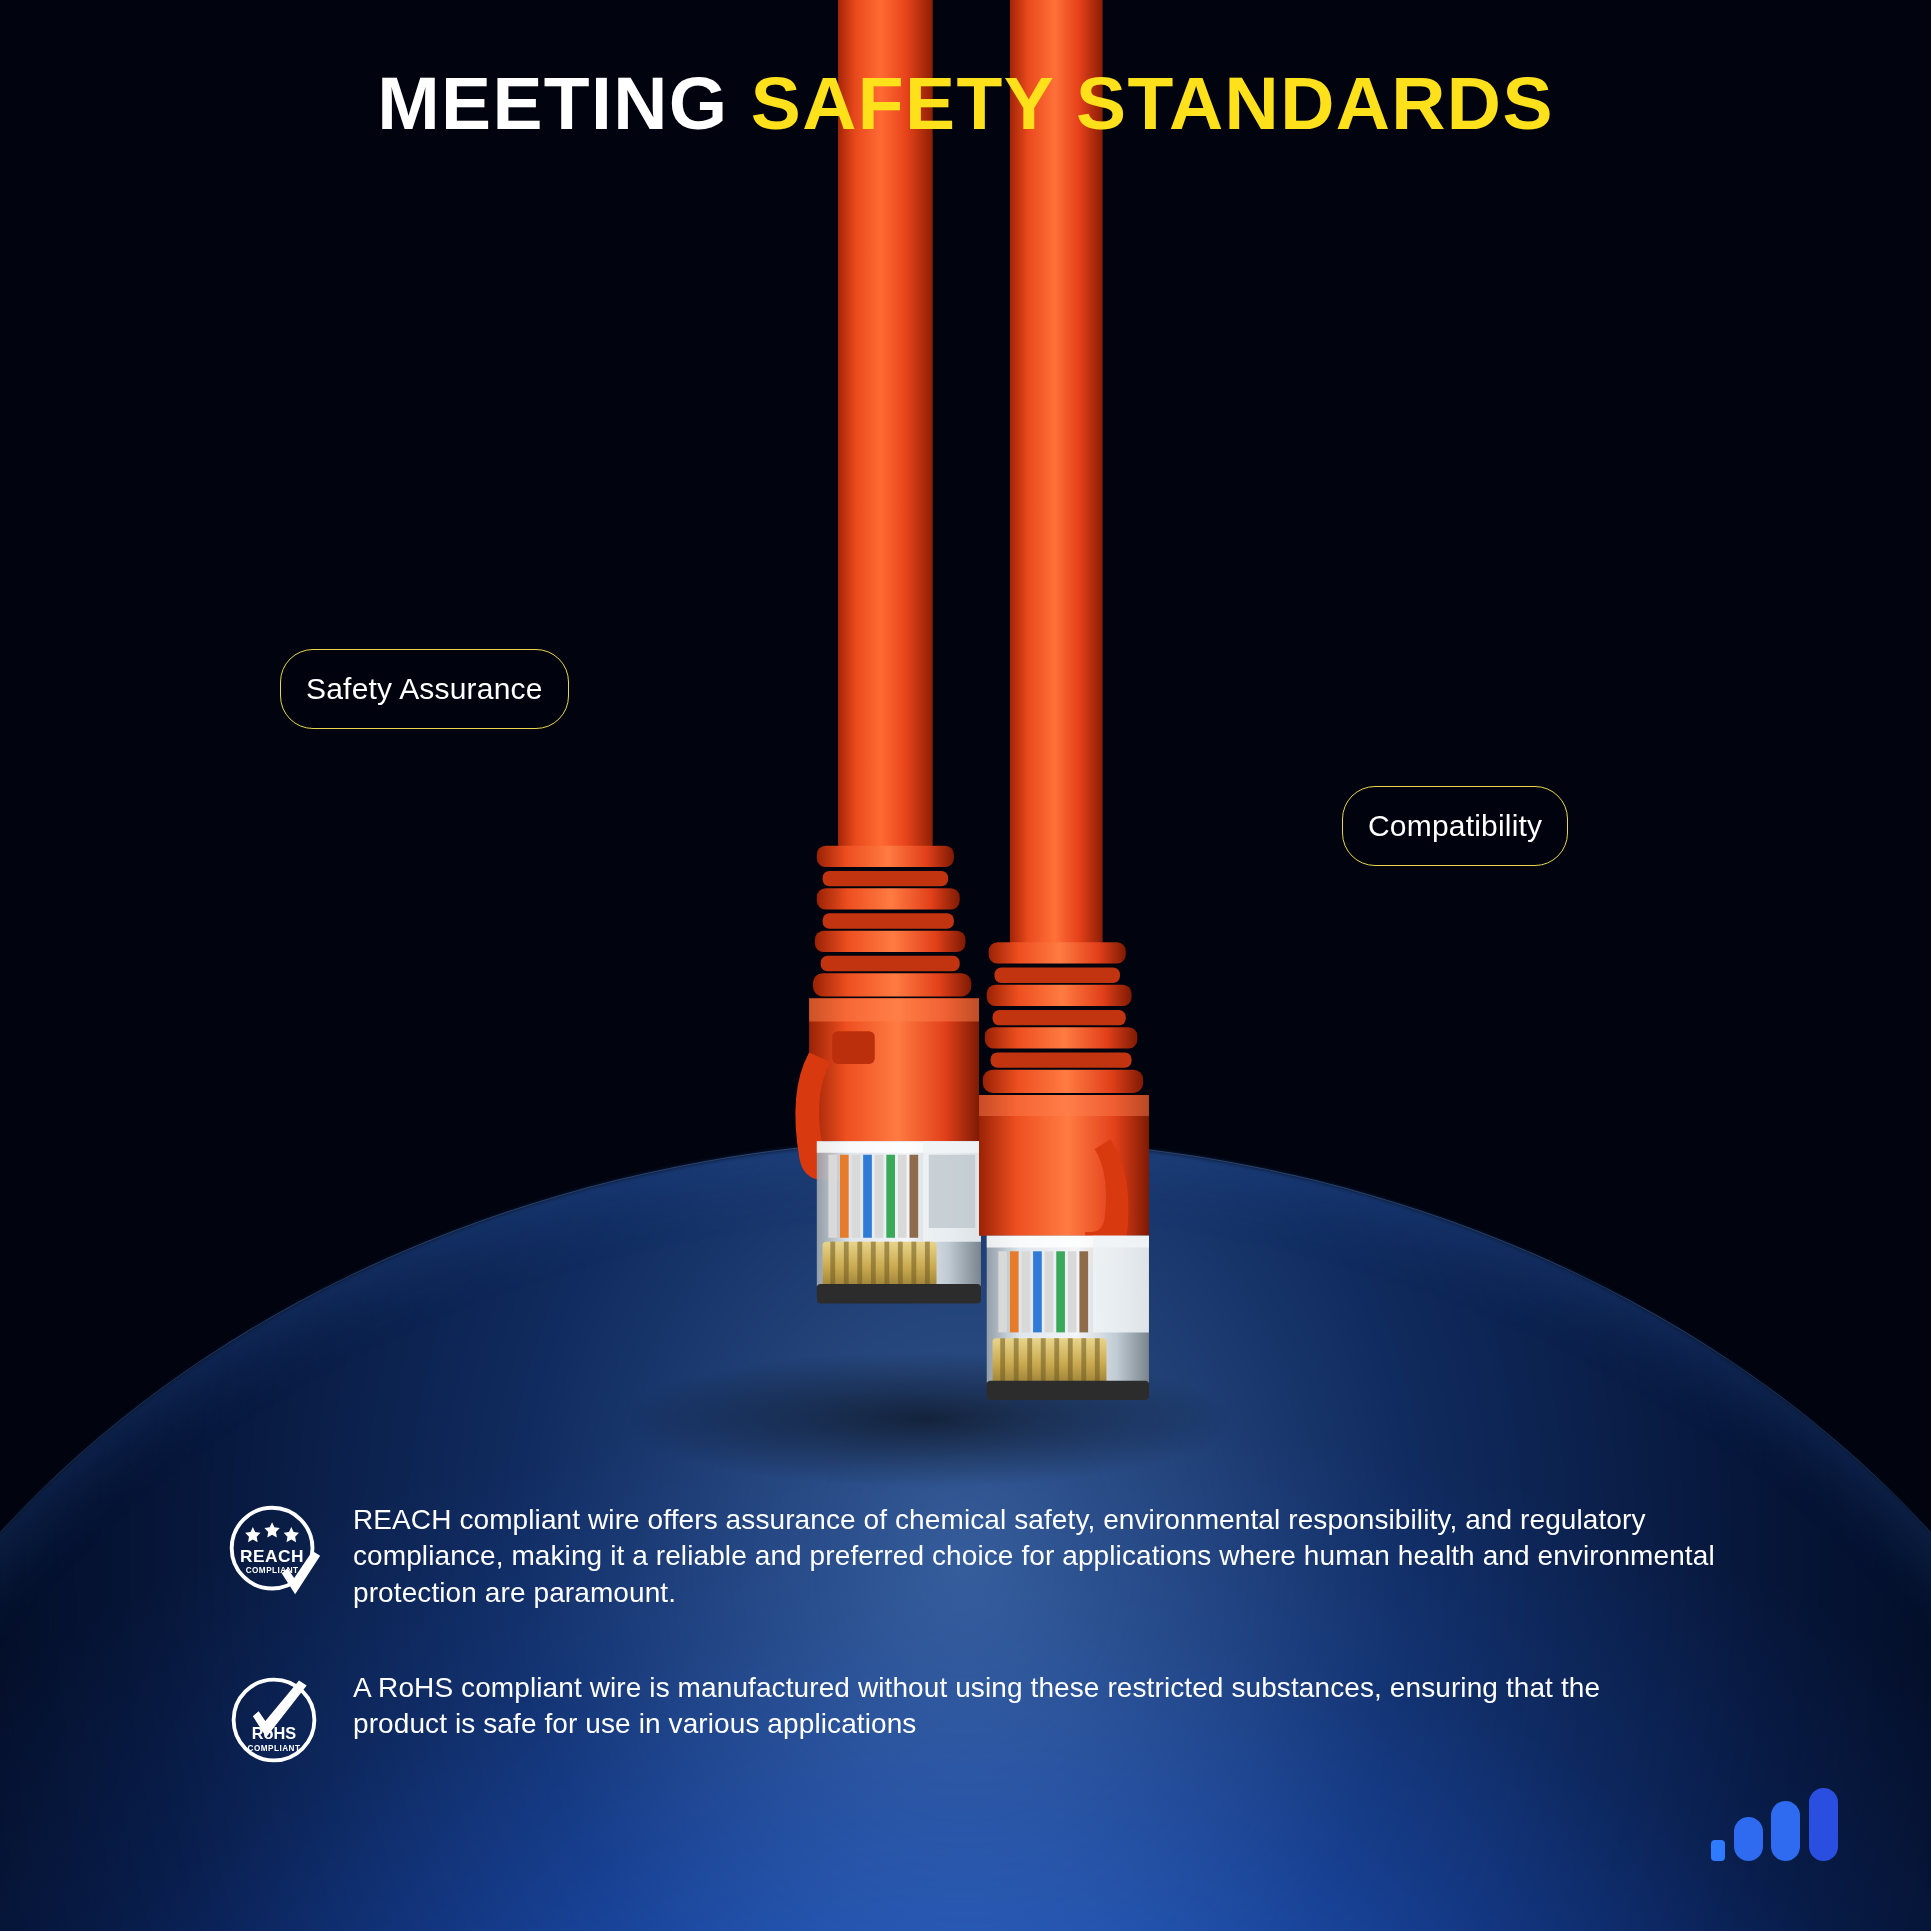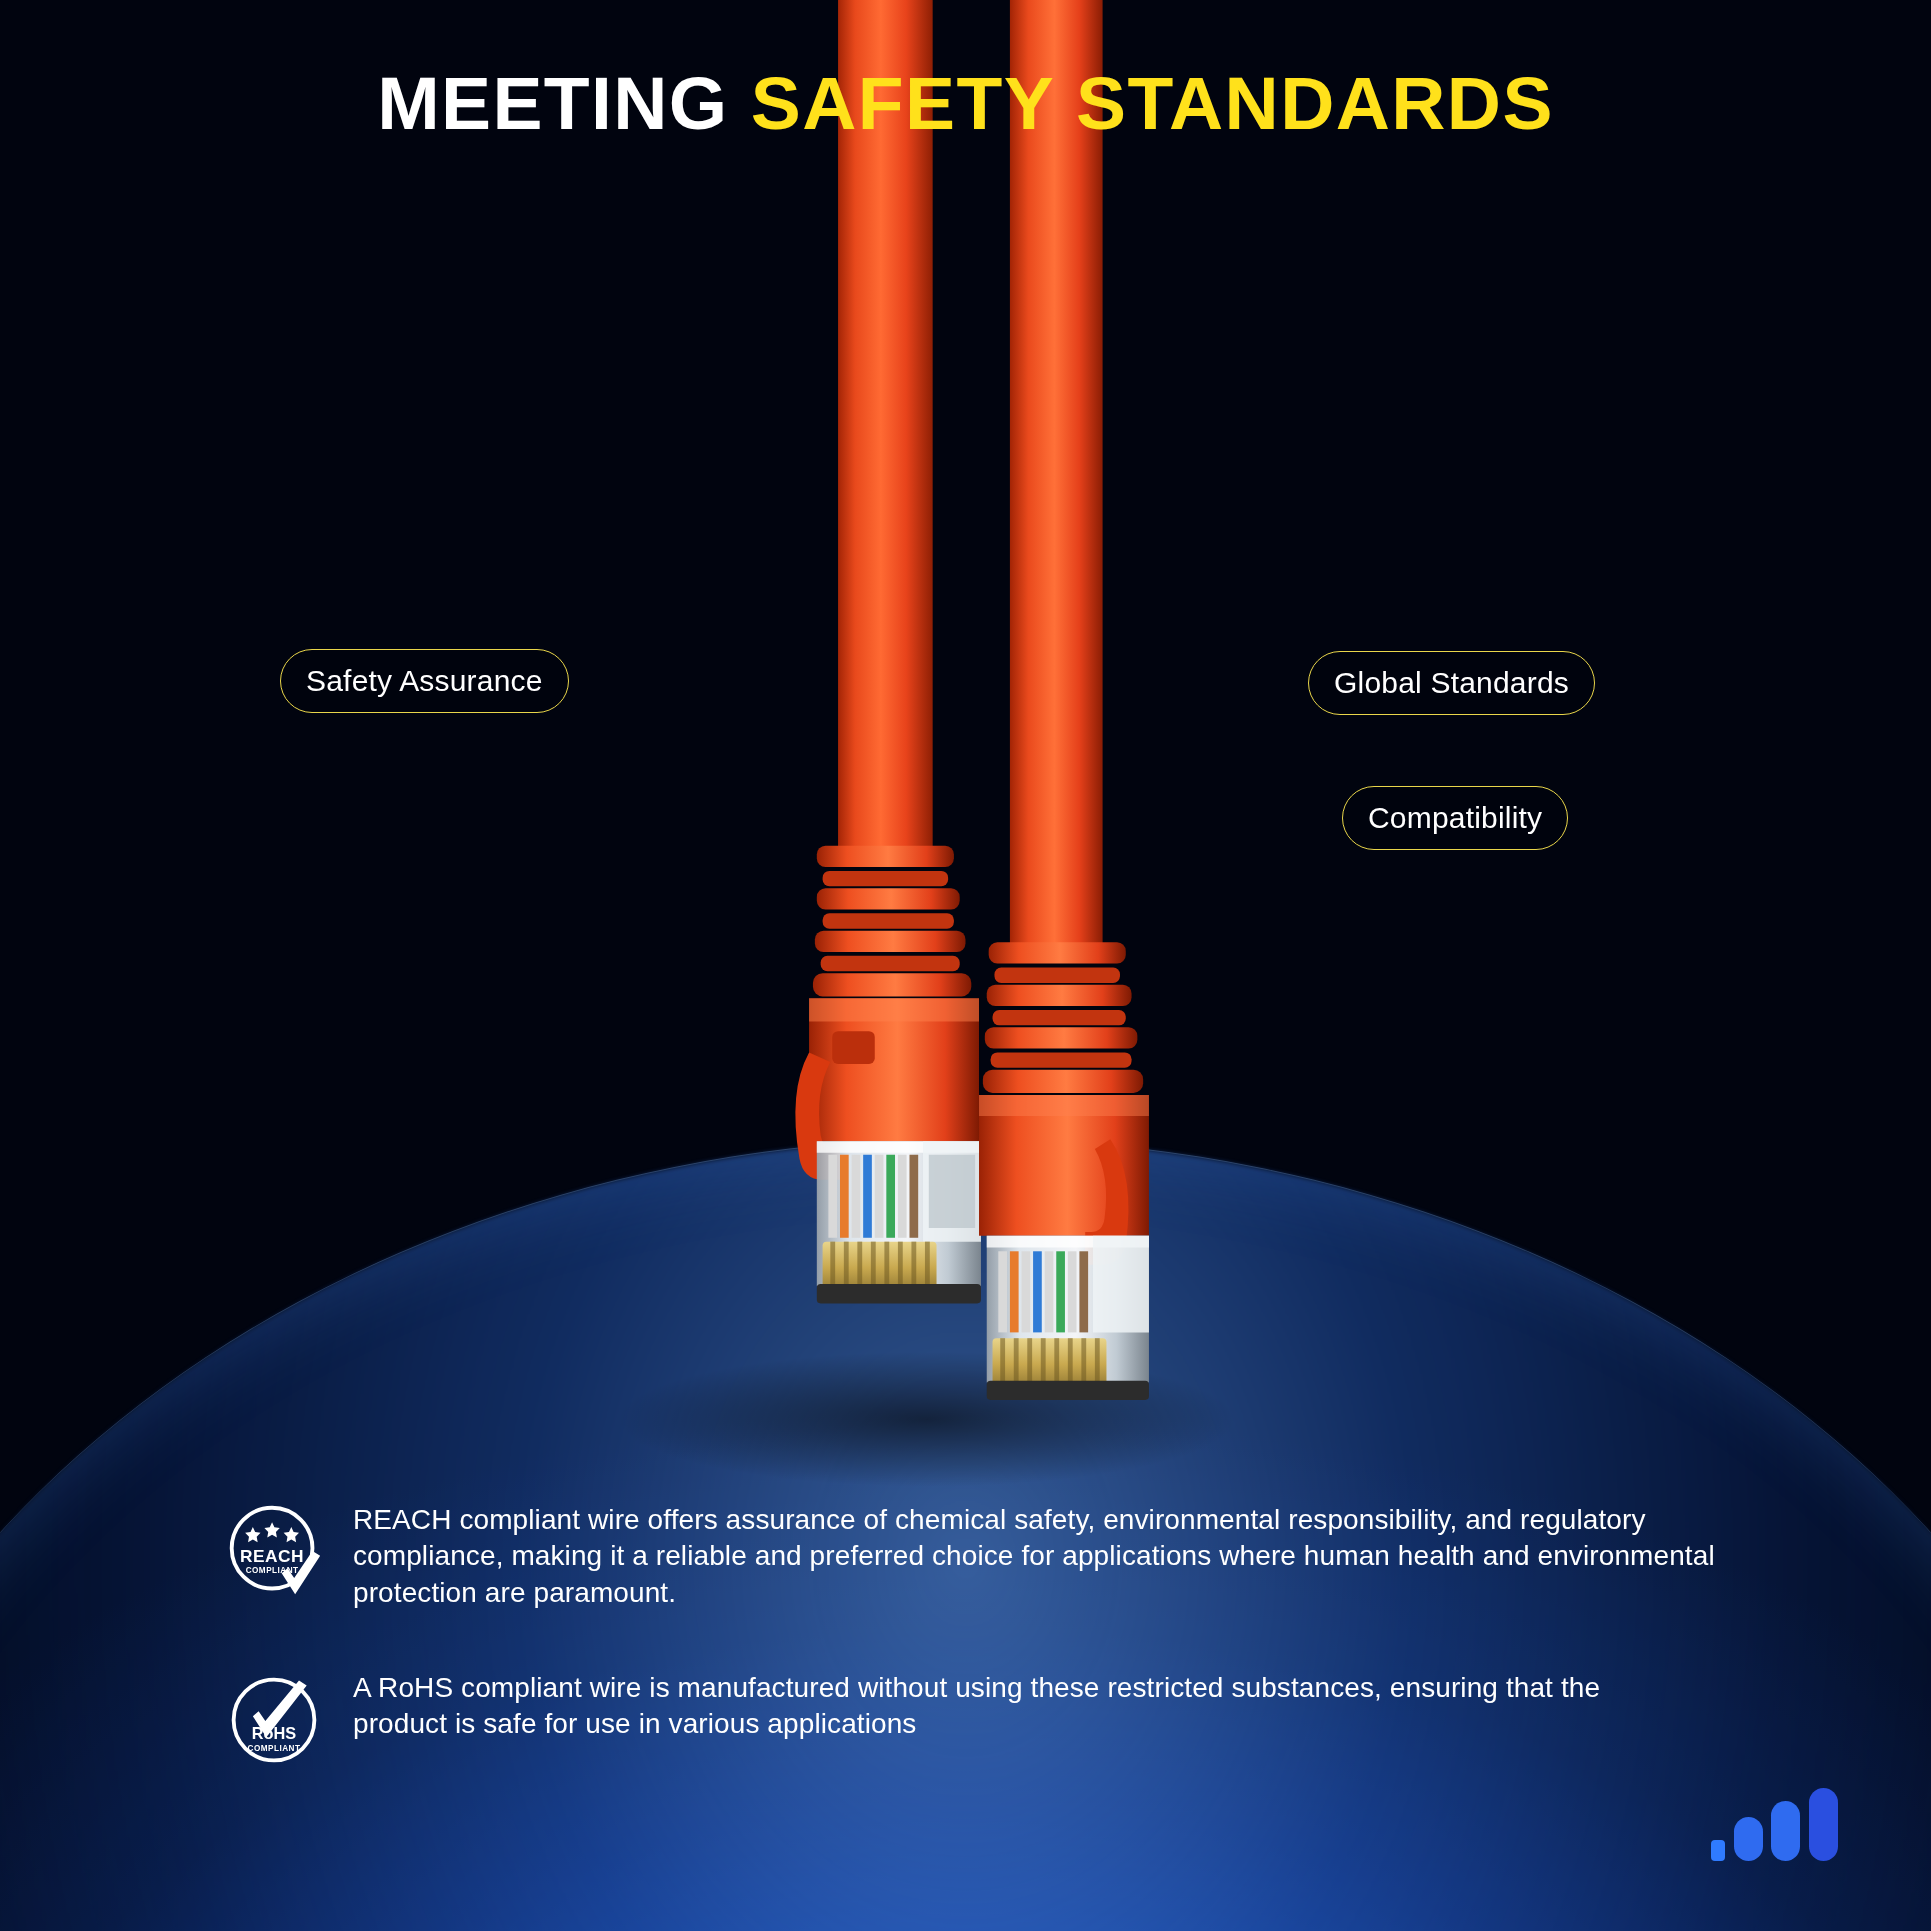--- a/index.html
+++ b/index.html
@@ -56,21 +56,21 @@
     white-space:nowrap;
   }
   .title .hl{color:#FFE11B;}
 
   
   .pill{
     position:absolute;
     display:inline-flex;
     align-items:center;
     height:54px;
-    padding:4px 25px;
+    padding:12px 25px;
     border:1.9px solid #E9D64A;
     border-radius:33px;
     color:#ffffff;
     font-size:30px;
     letter-spacing:0.2px;
     background:rgba(0,0,0,0.12);
     z-index:9;
     white-space:nowrap;
   }
   .pill.left-top{left:280px;top:649px;}
@@ -268,23 +268,20 @@
       </g>
     </svg>
   </div>
 
   <div class="title">
     <span>MEETING </span><span class="hl">SAFETY STANDARDS</span>
   </div>
 
   <div class="pill left-top">
     <span>Safety Assurance</span>
-  </div>
-  <div class="pill right-top">
-    <span>Global Standards</span>
   </div>
   <div class="pill right-bottom">
     <span>Compatibility</span>
   </div>
 
   <div class="block reach">
     <div class="badge">
       <svg width="100" height="100" viewBox="0 0 104 104" xmlns="http://www.w3.org/2000/svg">
         <circle cx="50" cy="48" r="42" fill="none" stroke="#ffffff" stroke-width="4"></circle>
         <g fill="#ffffff">

